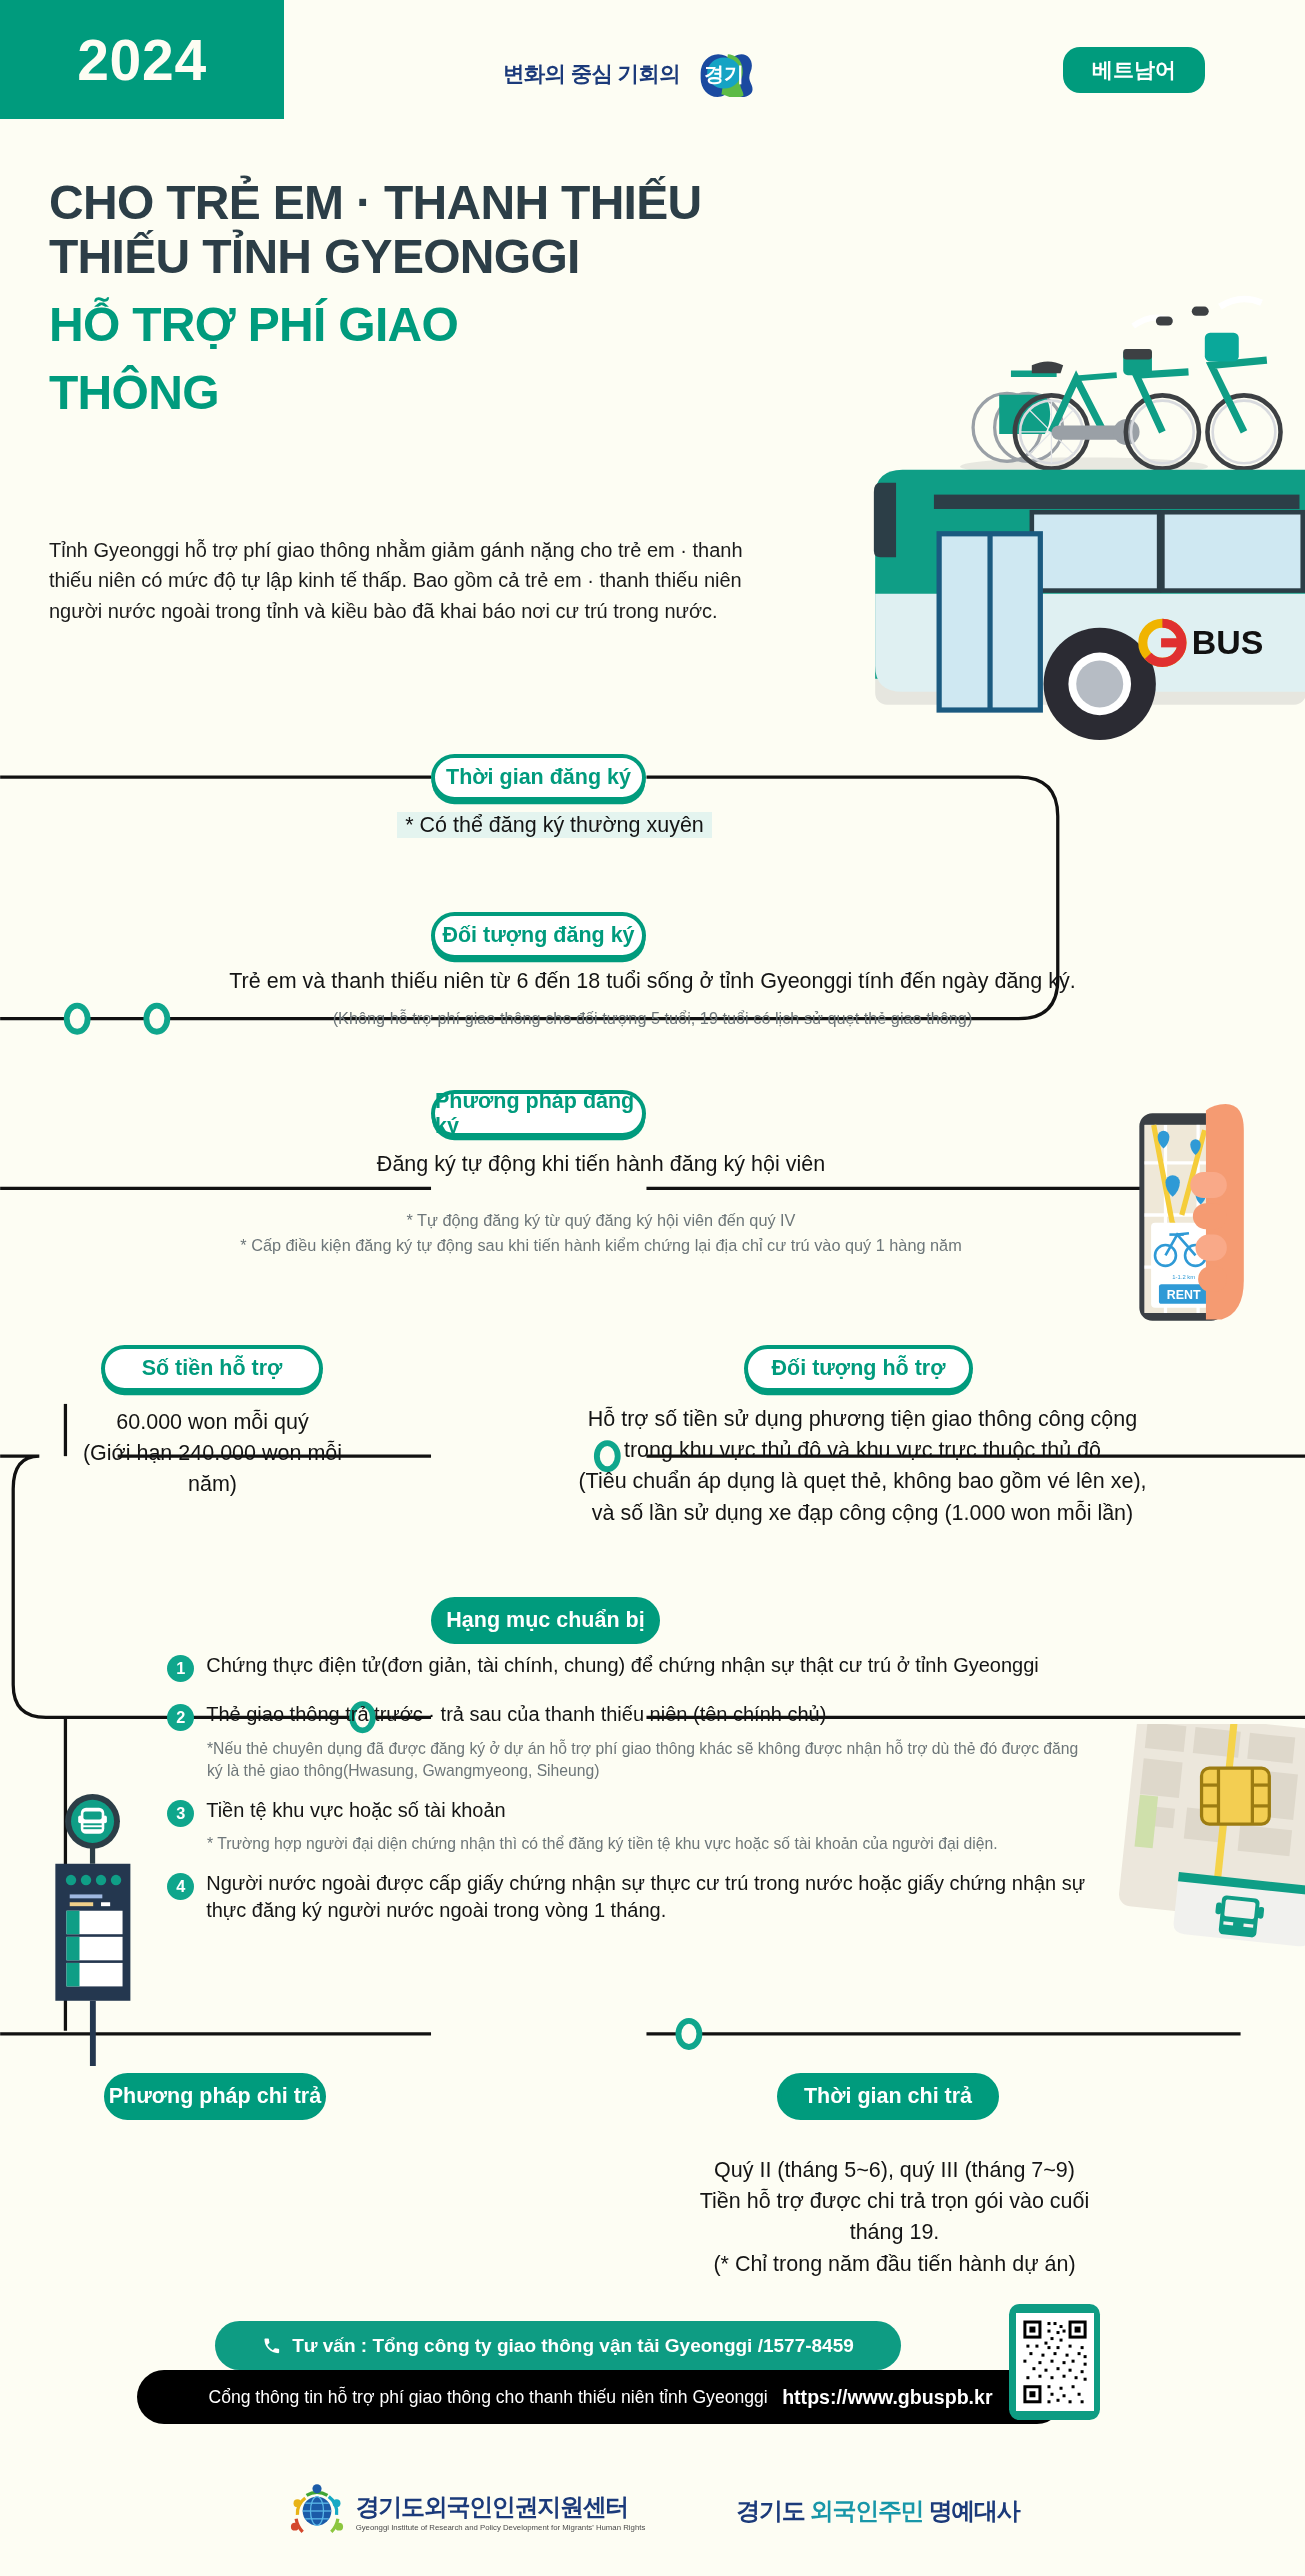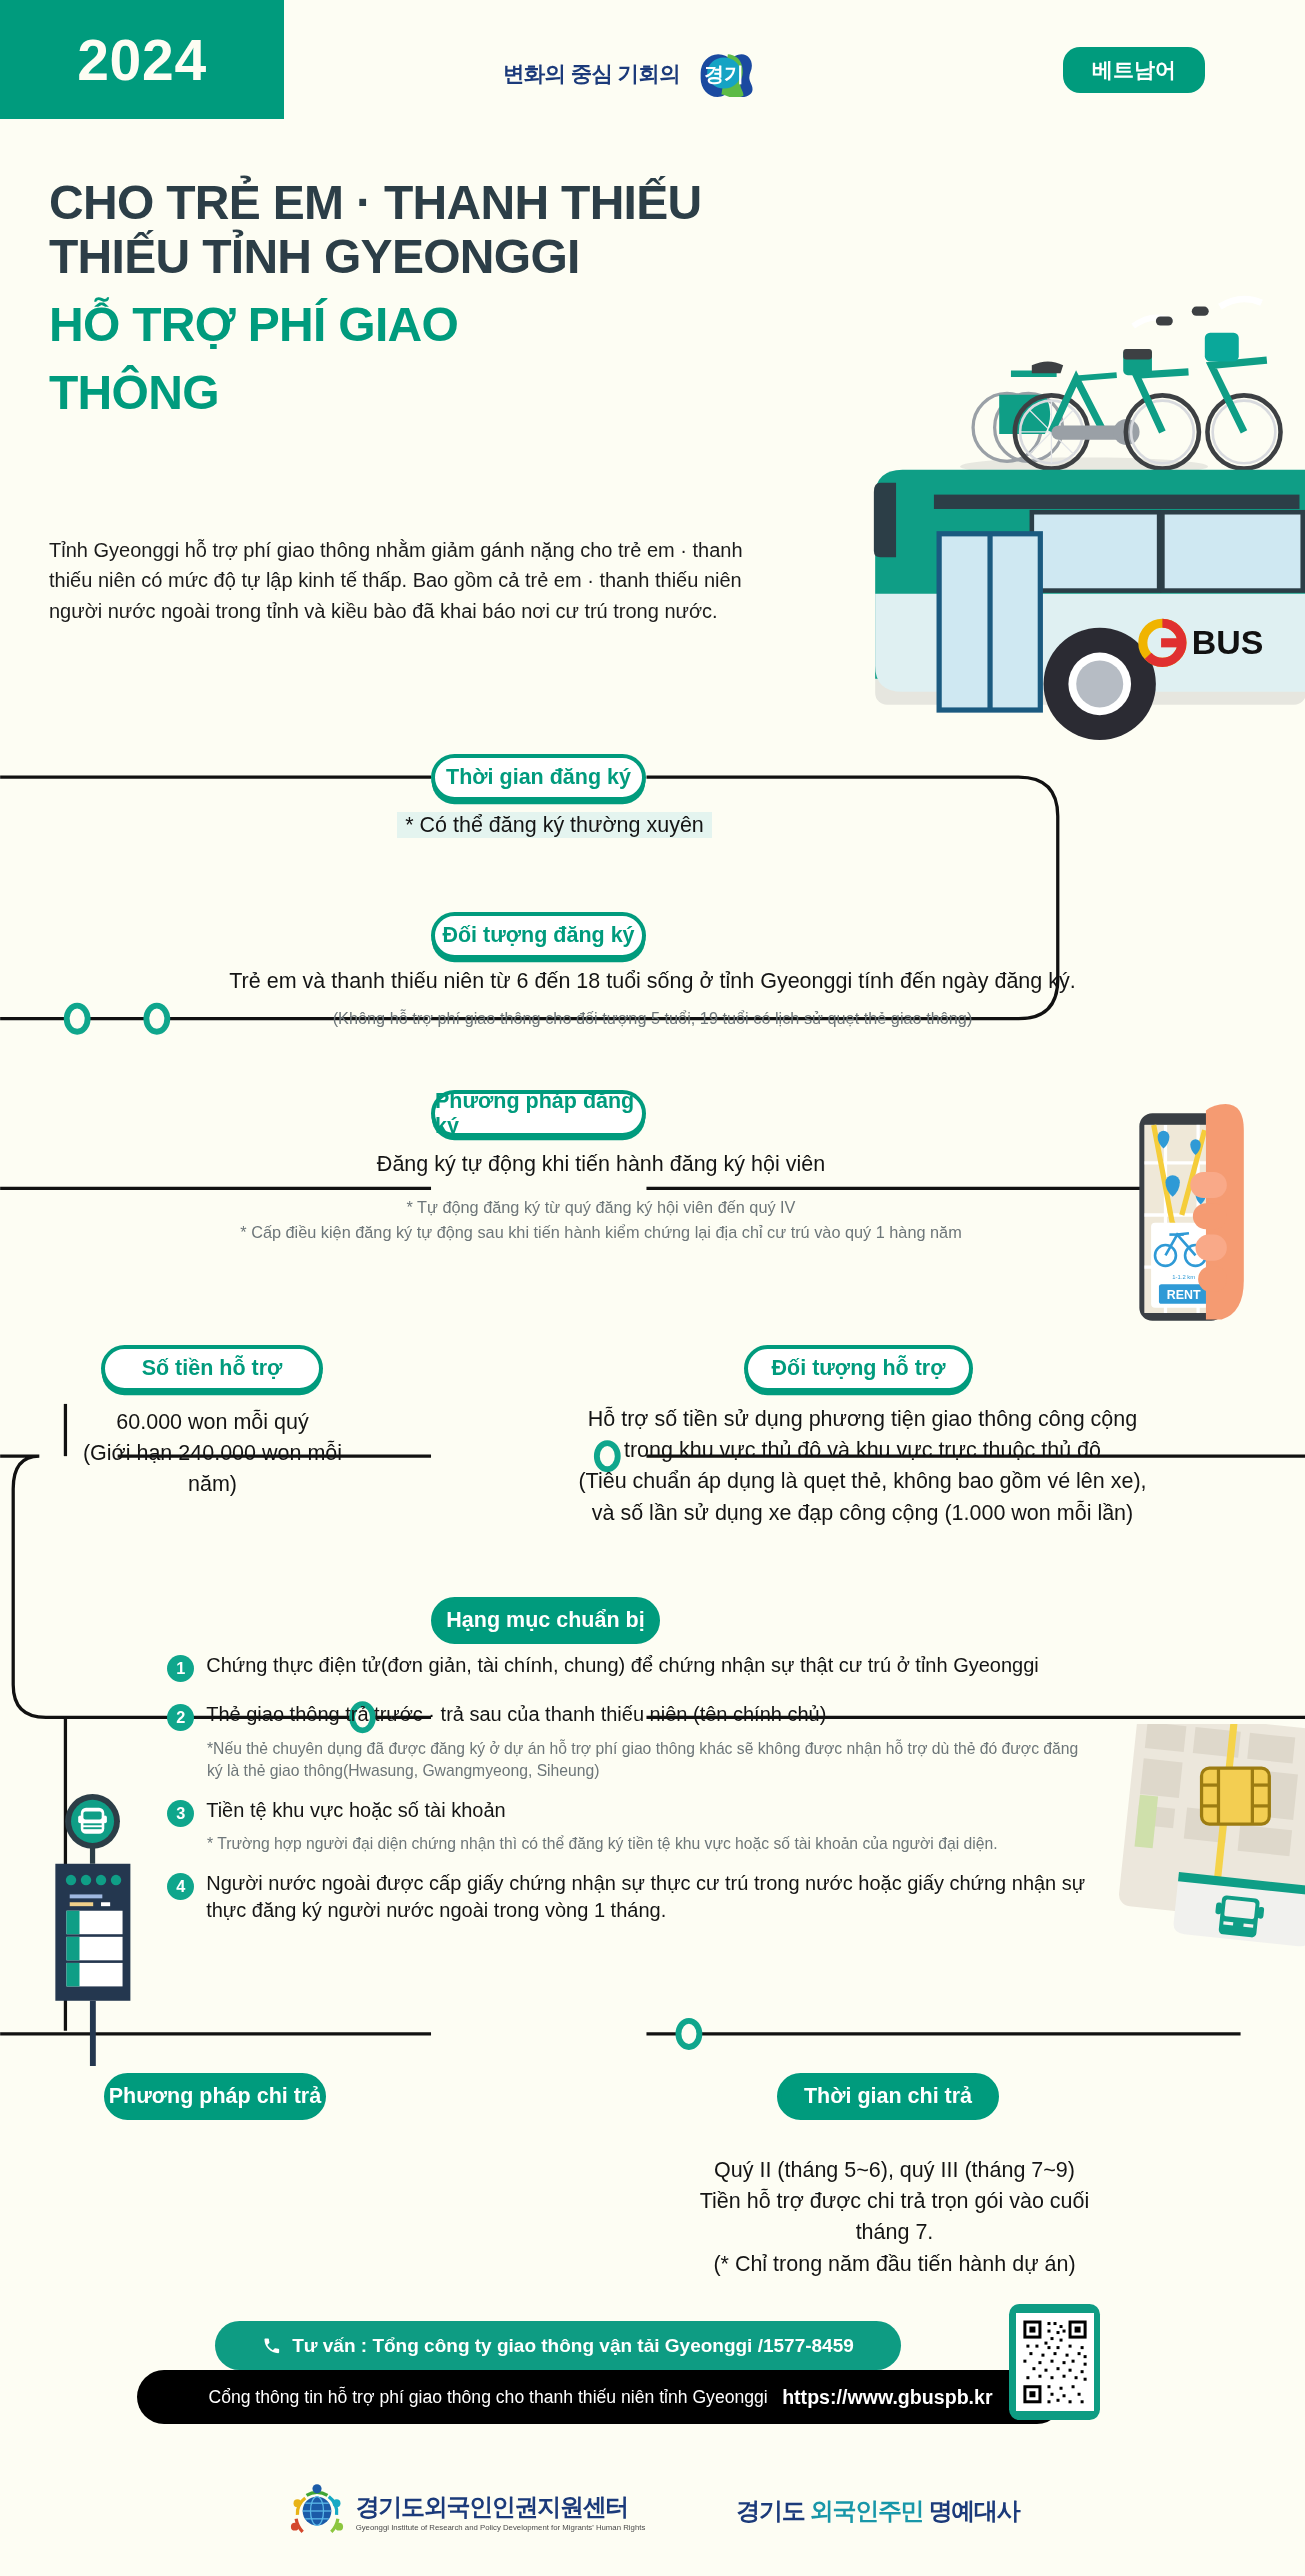--- a/index.html
+++ b/index.html
@@ -237,21 +237,21 @@
   <div class="ctext" style="left:65px;top:966px;width:1175px;">
     <div class="c-main">Trẻ em và thanh thiếu niên từ 6 đến 18 tuổi sống ở tỉnh Gyeonggi tính đến ngày đăng ký.</div>
     <div class="c-sub" style="margin-top:9.1px;">(Không hỗ trợ phí giao thông cho đối tượng 5 tuổi, 19 tuổi có lịch sử quẹt thẻ giao thông)</div>
   </div>
 
   <div class="pill" style="left:431px;top:1090px;width:215px;">
     <span>Phương pháp đăng ký</span>
   </div>
   <div class="ctext" style="left:118px;top:1149px;width:966px;">
     <div class="c-main">Đăng ký tự động khi tiến hành đăng ký hội viên</div>
-    <div class="c-sub" style="margin-top:15px;">* Tự động đăng ký từ quý đăng ký hội viên đến quý IV</div>
+    <div class="c-sub" style="margin-top:28px;">* Tự động đăng ký từ quý đăng ký hội viên đến quý IV</div>
     <div class="c-sub">* Cấp điều kiện đăng ký tự động sau khi tiến hành kiểm chứng lại địa chỉ cư trú vào quý 1 hàng năm</div>
   </div>
 
   <svg class="phone-art" viewBox="0 0 300 340">
     <rect x="100" y="14" width="130" height="318" rx="20" fill="#3a3f44"></rect>
     <rect x="108" y="32" width="114" height="288" fill="#f4efe4"></rect>
     <g>
       <rect x="108" y="32" width="114" height="288" fill="#efe8d8"></rect>
       <g stroke="#fff" stroke-width="5" fill="none">
         <path d="M108 90 H222"></path>
@@ -409,21 +409,21 @@
   <div class="pill filled" style="left:104px;top:2073px;width:222px;">
     <span>Phương pháp chi trả</span>
   </div>
 
   <div class="pill filled" style="left:777px;top:2073px;width:222px;">
     <span>Thời gian chi trả</span>
   </div>
   <div class="ctext" style="left:653px;top:2132px;width:483px;margin-top:23px;">
     <div class="c-main">Quý II (tháng 5~6), quý III (tháng 7~9)</div>
     <div class="c-main">Tiền hỗ trợ được chi trả trọn gói vào cuối</div>
-    <div class="c-main">tháng 7.</div>
+    <div class="c-main">tháng 19.</div>
     <div class="c-main">(* Chỉ trong năm đầu tiến hành dự án)</div>
   </div>
 
   <div class="f-phone">
     <svg width="19.6" height="19.6" viewBox="0 0 24 24" fill="#fff">
       <path d="M6.6 10.8c1.4 2.8 3.8 5.1 6.6 6.6l2.2-2.2c.3-.3.7-.4 1-.2 1.2.4 2.4.6 3.6.6.6 0 1 .4 1 1V20c0 .6-.4 1-1 1C10.6 21 3 13.4 3 4c0-.6.4-1 1-1h3.5c.6 0 1 .4 1 1 0 1.3.2 2.5.6 3.6.1.3 0 .7-.2 1l-2.3 2.2z"></path>
     </svg>
     <span>Tư vấn : Tổng công ty giao thông vận tải Gyeonggi /1577-8459</span>
   </div>
 

